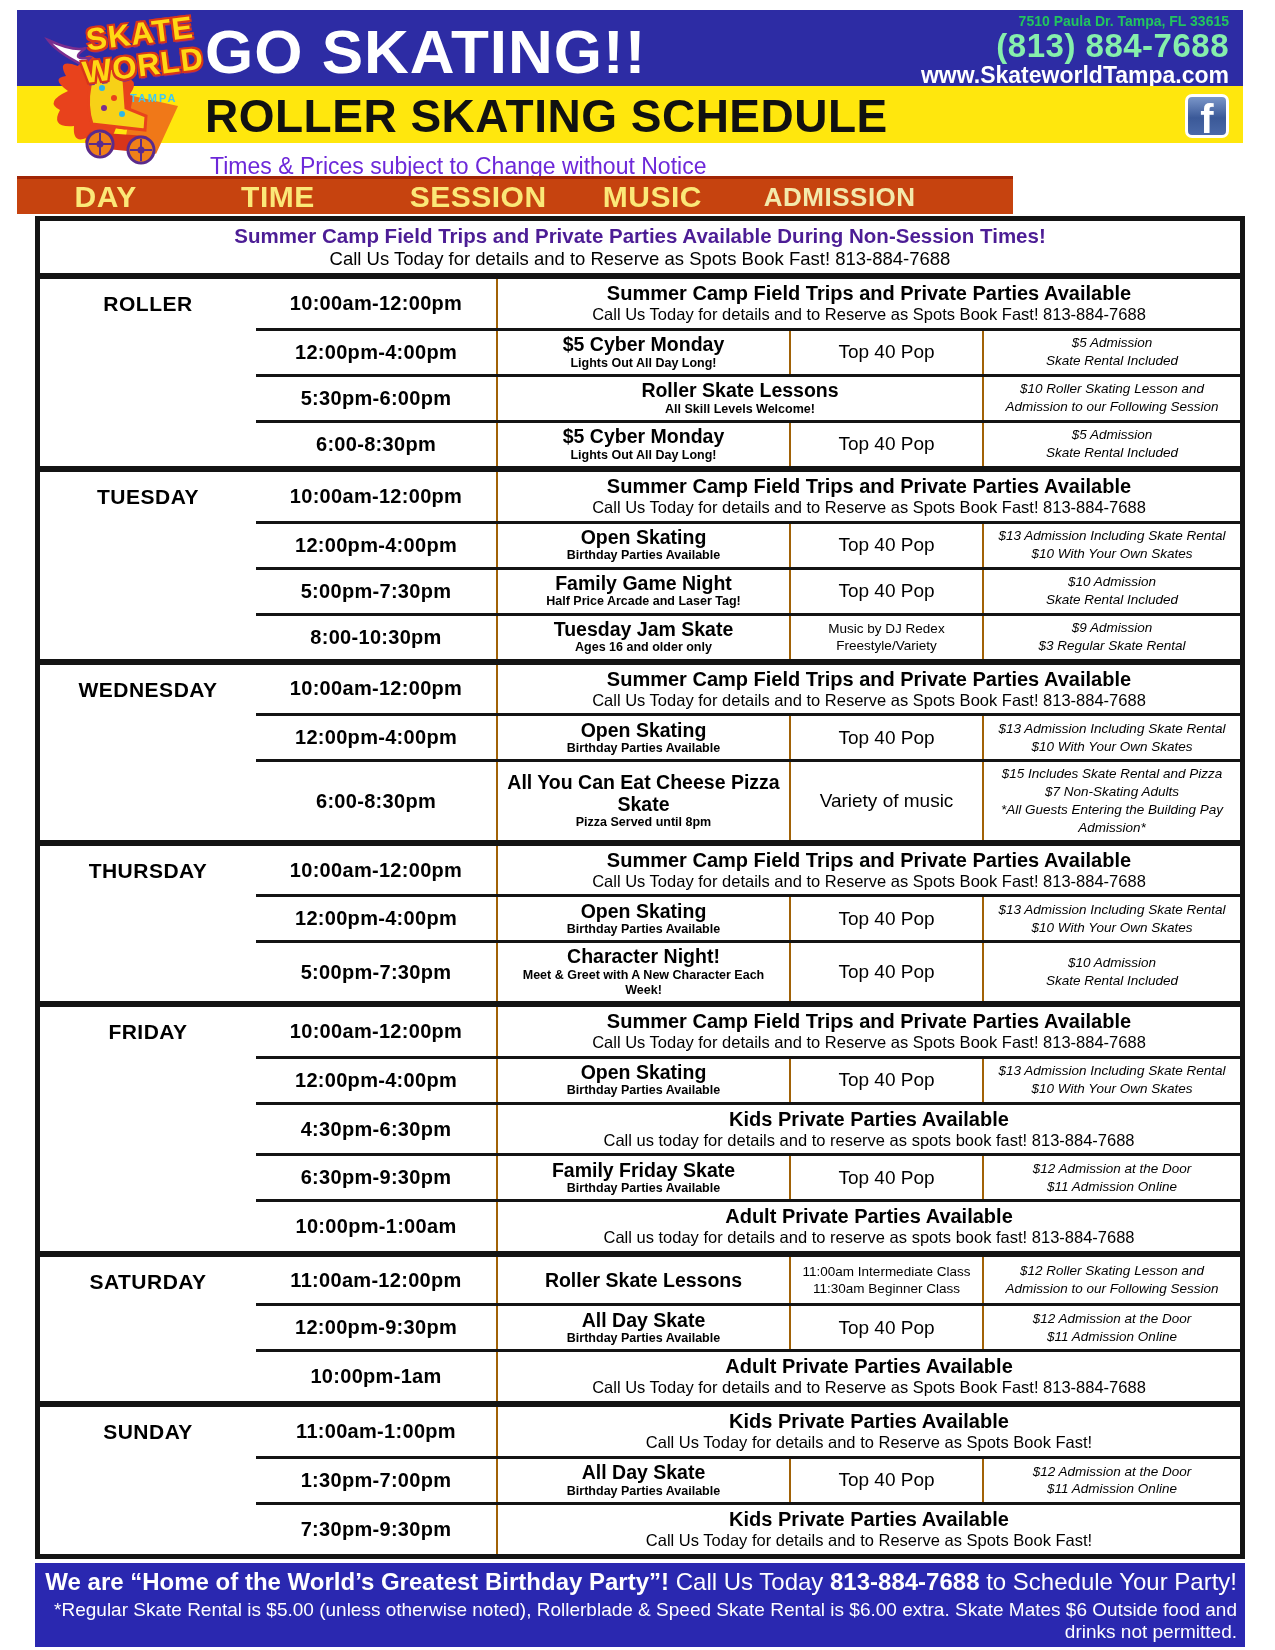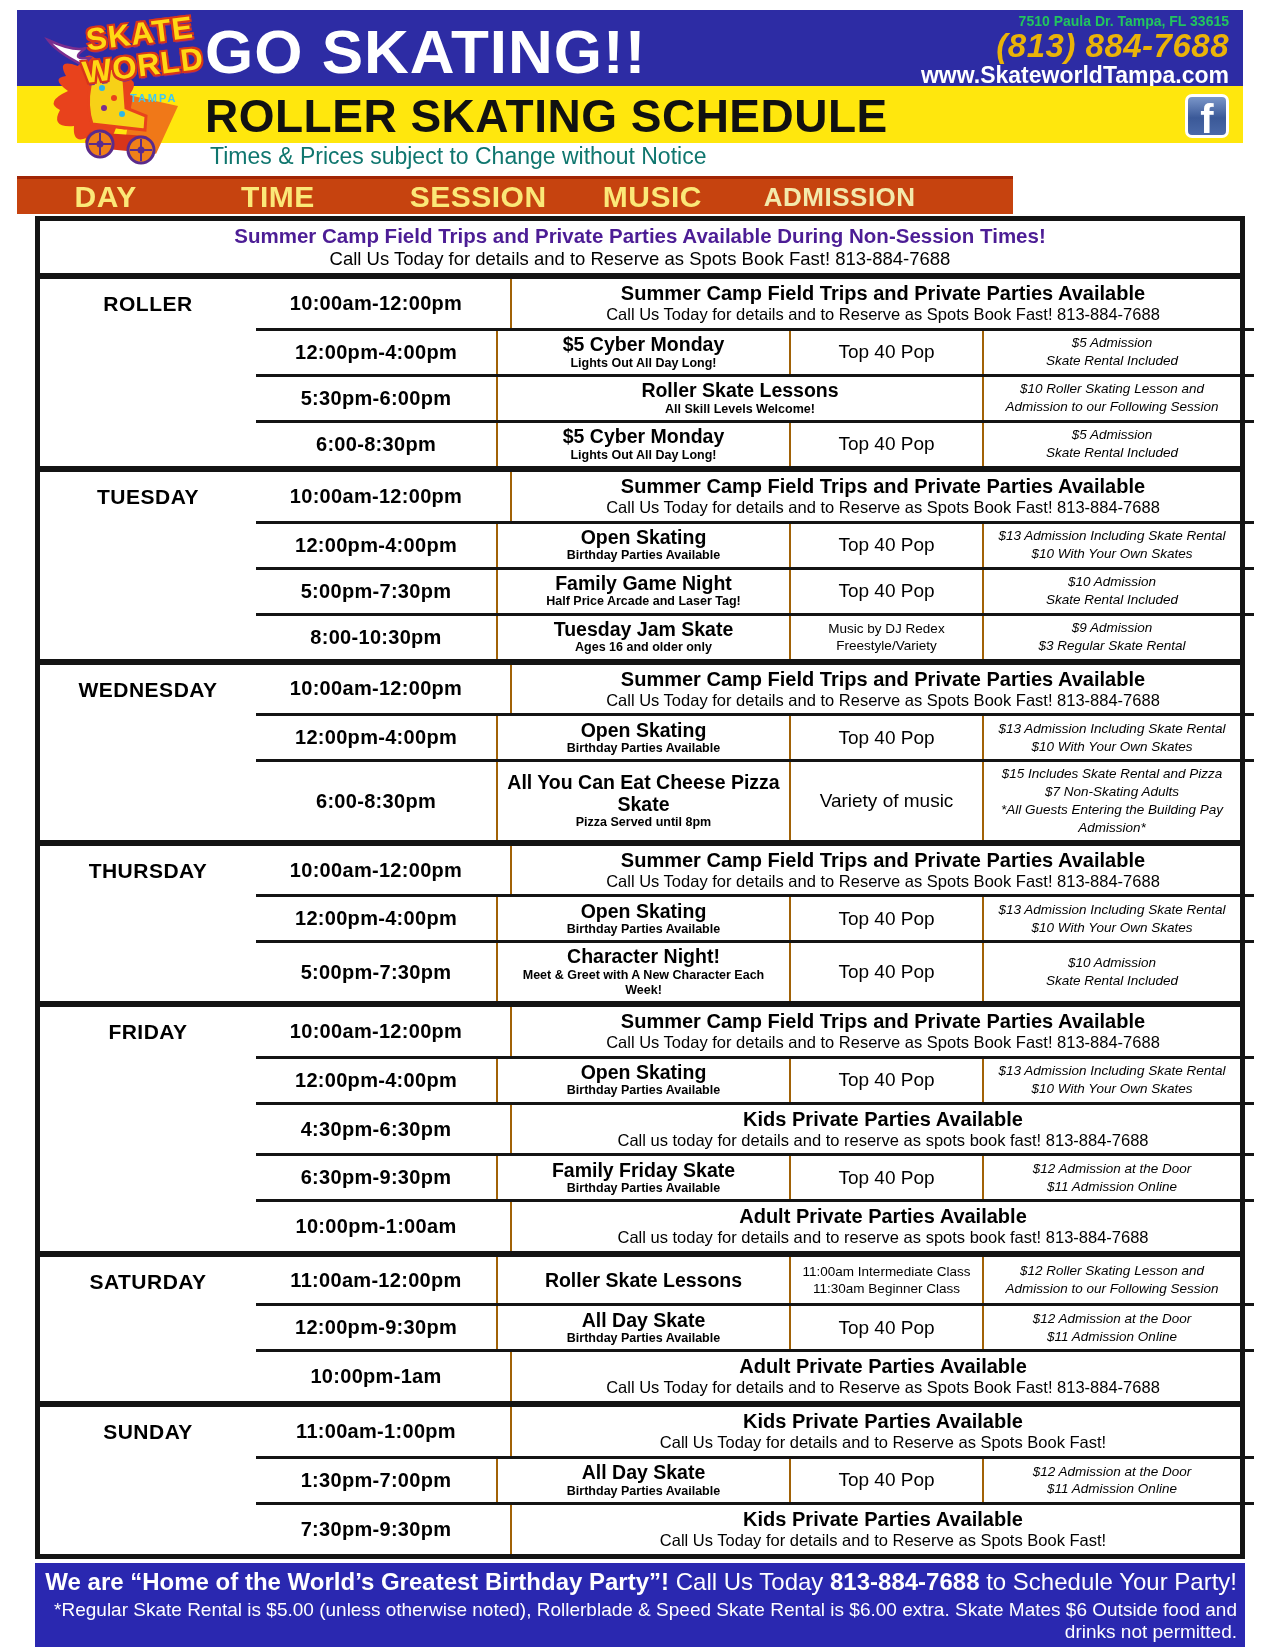--- a/index.html
+++ b/index.html
@@ -5,29 +5,29 @@
   * { margin:0; padding:0; box-sizing:border-box; }
   body { background:#e8e8e8; font-family:"Liberation Sans", sans-serif; }
   .page { position:relative; width:1275px; height:1650px; background:#ffffff; margin:0 auto; overflow:hidden; }
 
   
   .band-blue { position:absolute; left:17px; top:10px; width:1226px; height:76px; background:#2d2ca4; }
   .band-yellow { position:absolute; left:17px; top:86px; width:1226px; height:57px; background:#ffe70d; }
   .go-skating { position:absolute; left:188px; top:6px; font-size:62px; font-weight:bold; color:#ffffff; letter-spacing:1px; }
   .contact { position:absolute; right:14px; top:4px; text-align:right; line-height:1.05; }
   .contact .addr { color:#22c55e; font-size:14px; font-weight:bold; }
-  .contact .phone { color:#eab308; font-size:33px; font-weight:bold; letter-spacing:.5px;font-style:italic; }
+  .contact .phone { color:#86efac; font-size:33px; font-weight:bold; letter-spacing:.5px; }
   .contact .web { color:#ffffff; font-size:23px; font-weight:bold; }
   .schedule-title { position:absolute; left:188px; top:3px; font-size:46px; font-weight:bold; color:#111111; letter-spacing:.5px; }
   .fb-icon { position:absolute; right:14px; top:8px; width:44px; height:44px; border-radius:7px;
              background:linear-gradient(#7a96c9 0%, #3b5998 55%, #4a69a8 100%);
              border:3px solid #ffffff; color:#ffffff; font-size:40px; font-weight:bold;
              display:flex; align-items:flex-end; justify-content:center; line-height:.78; overflow:hidden; }
   .notice-strip { position:absolute; left:17px; top:143px; width:1226px; height:31px; background:#ffffff; }
-  .notice-text { position:absolute; left:193px; top:0; font-size:23px; color:#0f766e; }
+  .notice-text { position:absolute; left:193px; top:10px; font-size:23px; color:#6d28d9; }
 
   
   .logo { position:absolute; left:38px; top:8px; width:175px; height:170px; z-index:5; }
   .logo-word { position:absolute; font-weight:bold; color:#ffd814; transform:rotate(-7deg);
                text-shadow:-2px -2px 0 #d8351a, 2px -2px 0 #d8351a, -2px 2px 0 #d8351a, 2px 2px 0 #d8351a, 0 3px 0 #7b2d8e; }
   .logo-skate-word { left:48px; top:8px; font-size:31px; letter-spacing:1px; }
   .logo-world-word { left:44px; top:40px; font-size:31px; letter-spacing:1px; }
   .logo-tampa { position:absolute; left:92px; top:84px; font-size:11px; font-weight:bold; color:#41c8f0; letter-spacing:2px; }
   .logo svg { position:absolute; left:0; top:28px; }
 
@@ -45,21 +45,21 @@
   .top-banner { min-height:52px; display:flex; flex-direction:column; justify-content:center; text-align:center; padding:3px 6px; }
   .banner-title { font-size:20.5px; font-weight:bold; color:#4c1d95; }
   .banner-sub { font-size:18.5px; color:#000; }
   .day-group { display:grid; grid-template-columns:216px 1fr; border-top:6px solid #141414; }
   .day-label { padding-top:13px; text-align:center; font-size:21px; font-weight:bold; color:#000; letter-spacing:.5px; }
   .rows { display:block; }
   .rows .row + .row { border-top:3px solid #141414; }
   .row { display:grid; min-height:46px; }
   .row-cells { grid-template-columns:240px 293px 193px 258px; }
   .row-sm   { grid-template-columns:240px 486px 258px; }
-  .row-wide { grid-template-columns:240px 744px;gap:14px; }
+  .row-wide { grid-template-columns:240px 744px; }
   .cell { display:flex; flex-direction:column; justify-content:center; align-items:center;
           text-align:center; padding:3px 6px; }
   .cell + .cell { border-left:2px solid #a16207; }
   .time-cell { font-size:20px; font-weight:bold; letter-spacing:.3px; }
   .session-title { font-size:19.5px; font-weight:bold; line-height:1.1; }
   .session-sub { font-size:12.5px; font-weight:bold; line-height:1.2; }
   .music-cell { font-size:19px; }
   .music-cell.multi { font-size:13.5px; line-height:1.3; }
   .admission-cell { font-size:13.5px; line-height:1.32;font-style:italic; }
   .wide-title { font-size:20px; font-weight:bold; line-height:1.15; }

